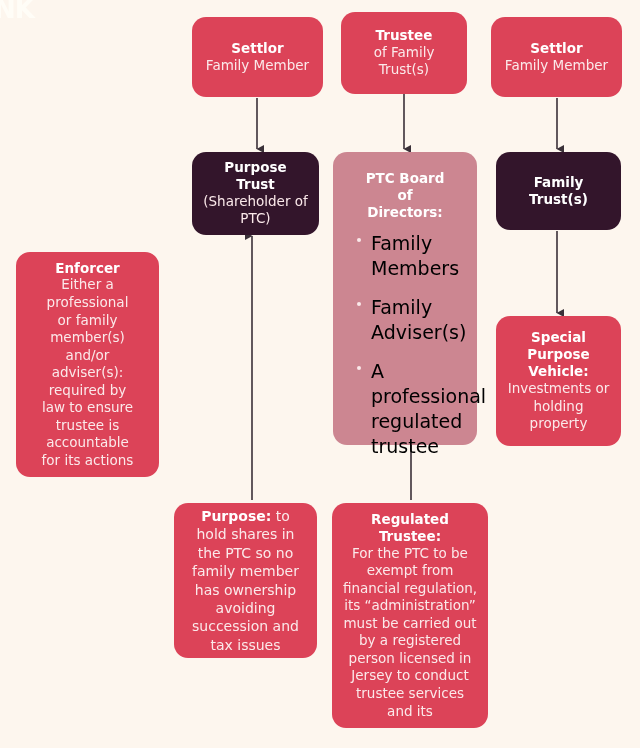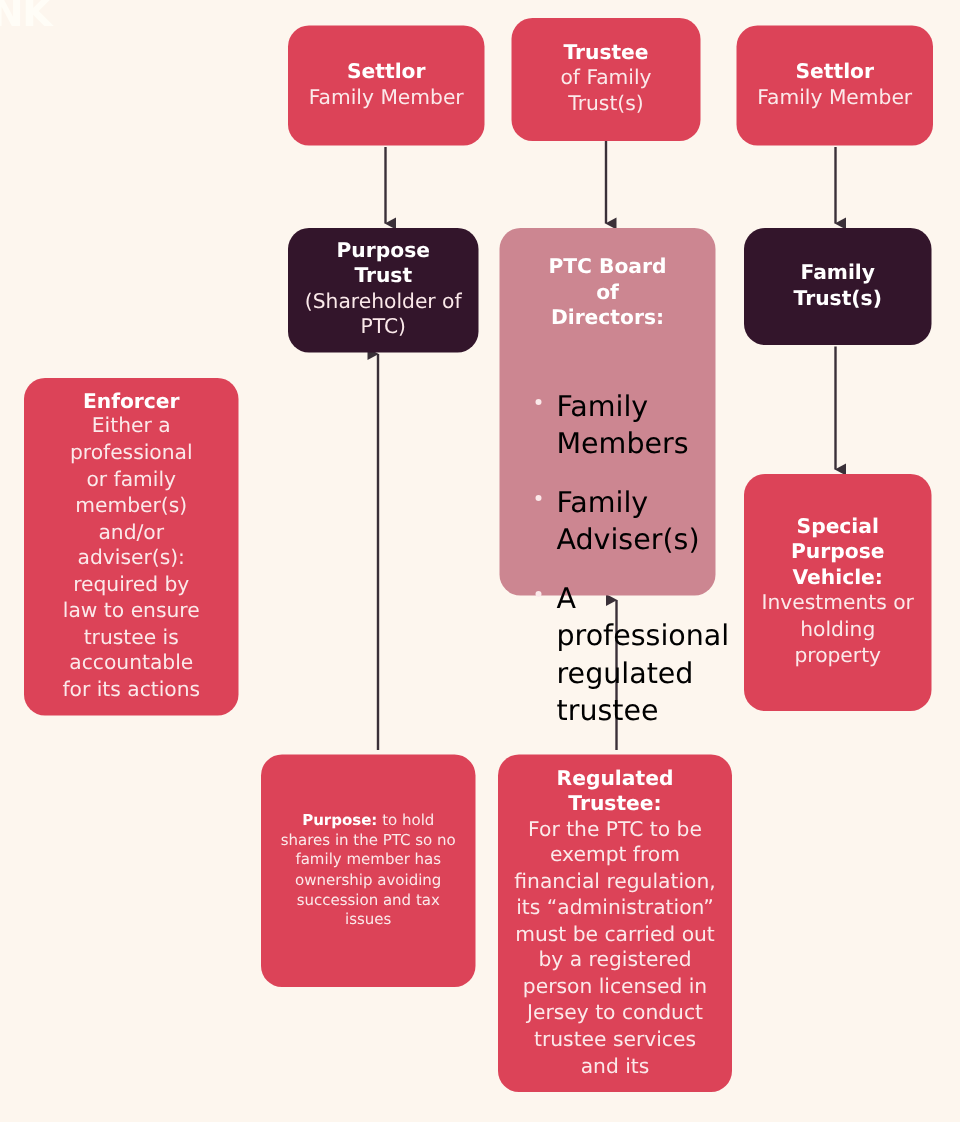--- a/index.html
+++ b/index.html
@@ -56,21 +56,21 @@
   }
   .node .sub {
     font-weight: normal;
     color: #FBE9EA;
     font-size: 13.5px;
     line-height: 1.3;
   }
   .node .body {
     font-weight: normal;
     color: #FBE9EA;
-    font-size: 10px;
+    font-size: 14px;
     line-height: 1.32;
   }
   .node .body b { font-weight: bold; color:#FFFFFF; }
 
   .node.listnode {
     justify-content: flex-start;
     padding-top: 18px;
   }
   .bullets {
     margin: 10px 0 0 0;
@@ -150,39 +150,39 @@
     <div class="title">Settlor</div>
     <div class="sub">Family Member</div>
   </div>
 
 
   <div class="node dark" style="left:192px; top:152px; width:127px; height:83px;">
     <div class="title" style="max-width:75px;">Purpose Trust</div>
     <div class="sub" style="max-width:110px;">(Shareholder of PTC)</div>
   </div>
 
-  <div class="node muted listnode" style="left:333px; top:152px; width:144px; height:245px;gap:28px;">
+  <div class="node muted listnode" style="left:333px; top:152px; width:144px; height:293px;">
     <div class="title" style="max-width:82px;">PTC Board of Directors:</div>
     <ul class="bullets">
       <li>Family Members</li>
       <li>Family Adviser(s)</li>
       <li>A professional regulated trustee</li>
     </ul>
   </div>
 
   <div class="node dark" style="left:496px; top:152px; width:125px; height:78px;">
     <div class="title" style="max-width:70px;">Family Trust(s)</div>
   </div>
 
   <div class="node red" style="left:16px; top:252px; width:143px; height:225px;">
     <div class="title">Enforcer</div>
     <div class="sub" style="max-width:96px;">Either a professional or family member(s) and/or adviser(s): required by law to ensure trustee is accountable for its actions</div>
   </div>
 
-  <div class="node red" style="left:496px; top:316px; width:125px; height:158px;">
+  <div class="node red" style="left:496px; top:316px; width:125px; height:130px;">
     <div class="title" style="max-width:75px;">Special Purpose Vehicle:</div>
     <div class="sub" style="max-width:105px;">Investments or holding property</div>
   </div>
 
 
   <div class="node red" style="left:174px; top:503px; width:143px; height:155px;">
     <div class="body" style="max-width:117px;">
       <b>Purpose:</b><span> to hold shares in the PTC so no family member has ownership avoiding succession and tax issues</span>
     </div>
   </div>

